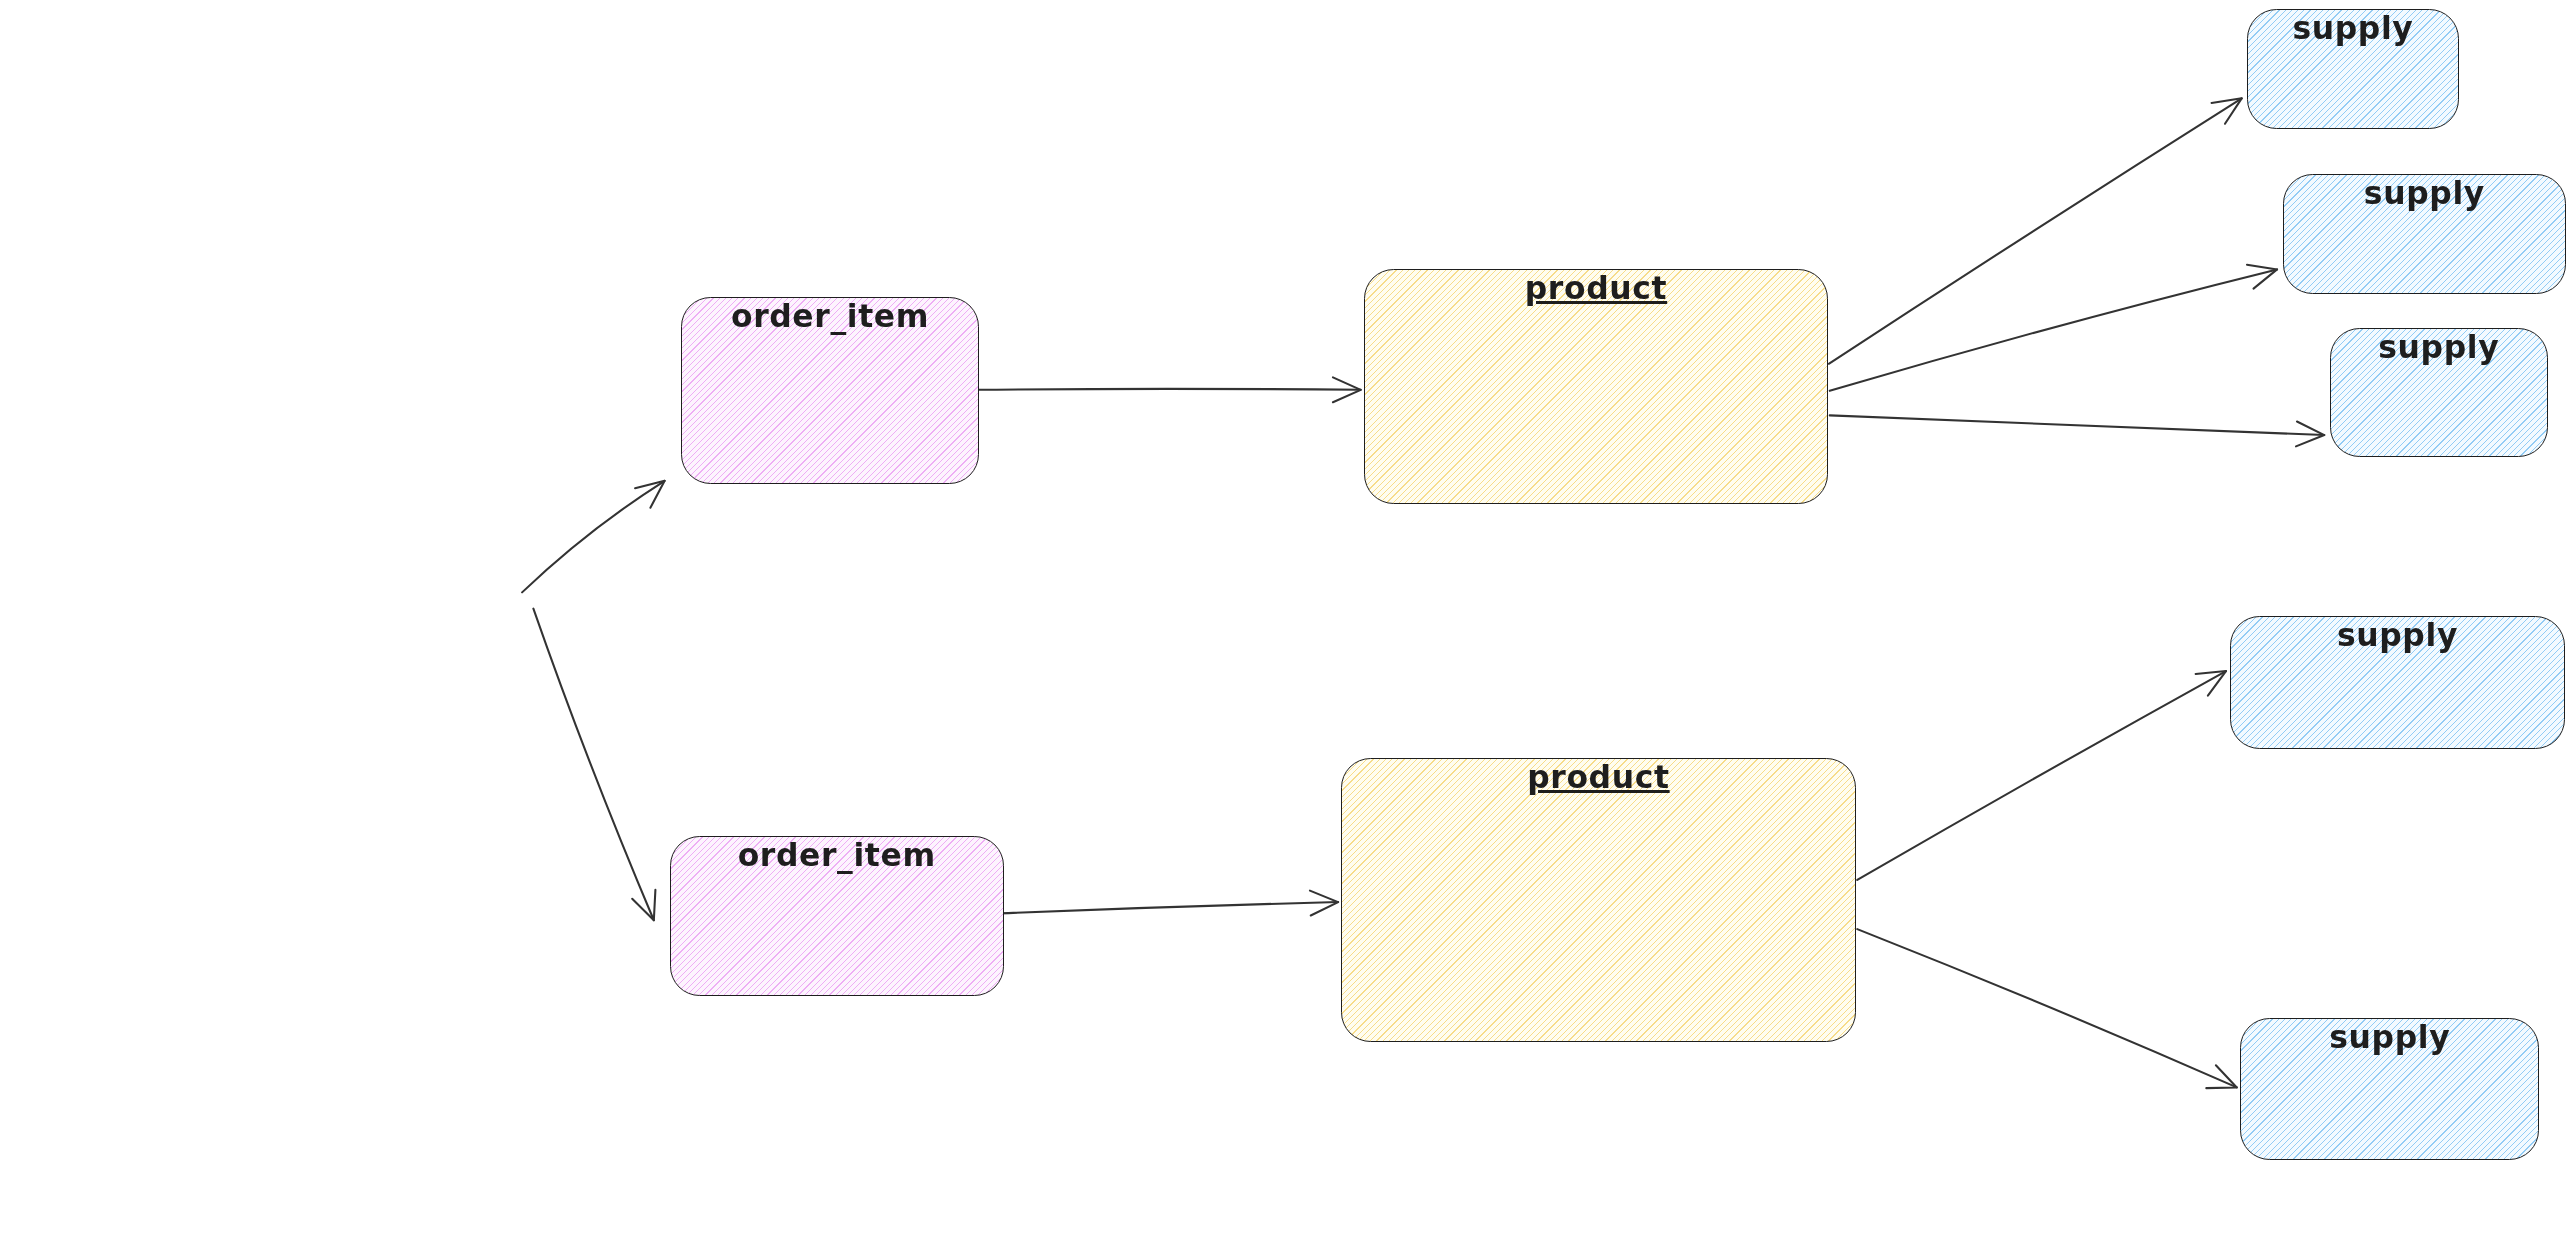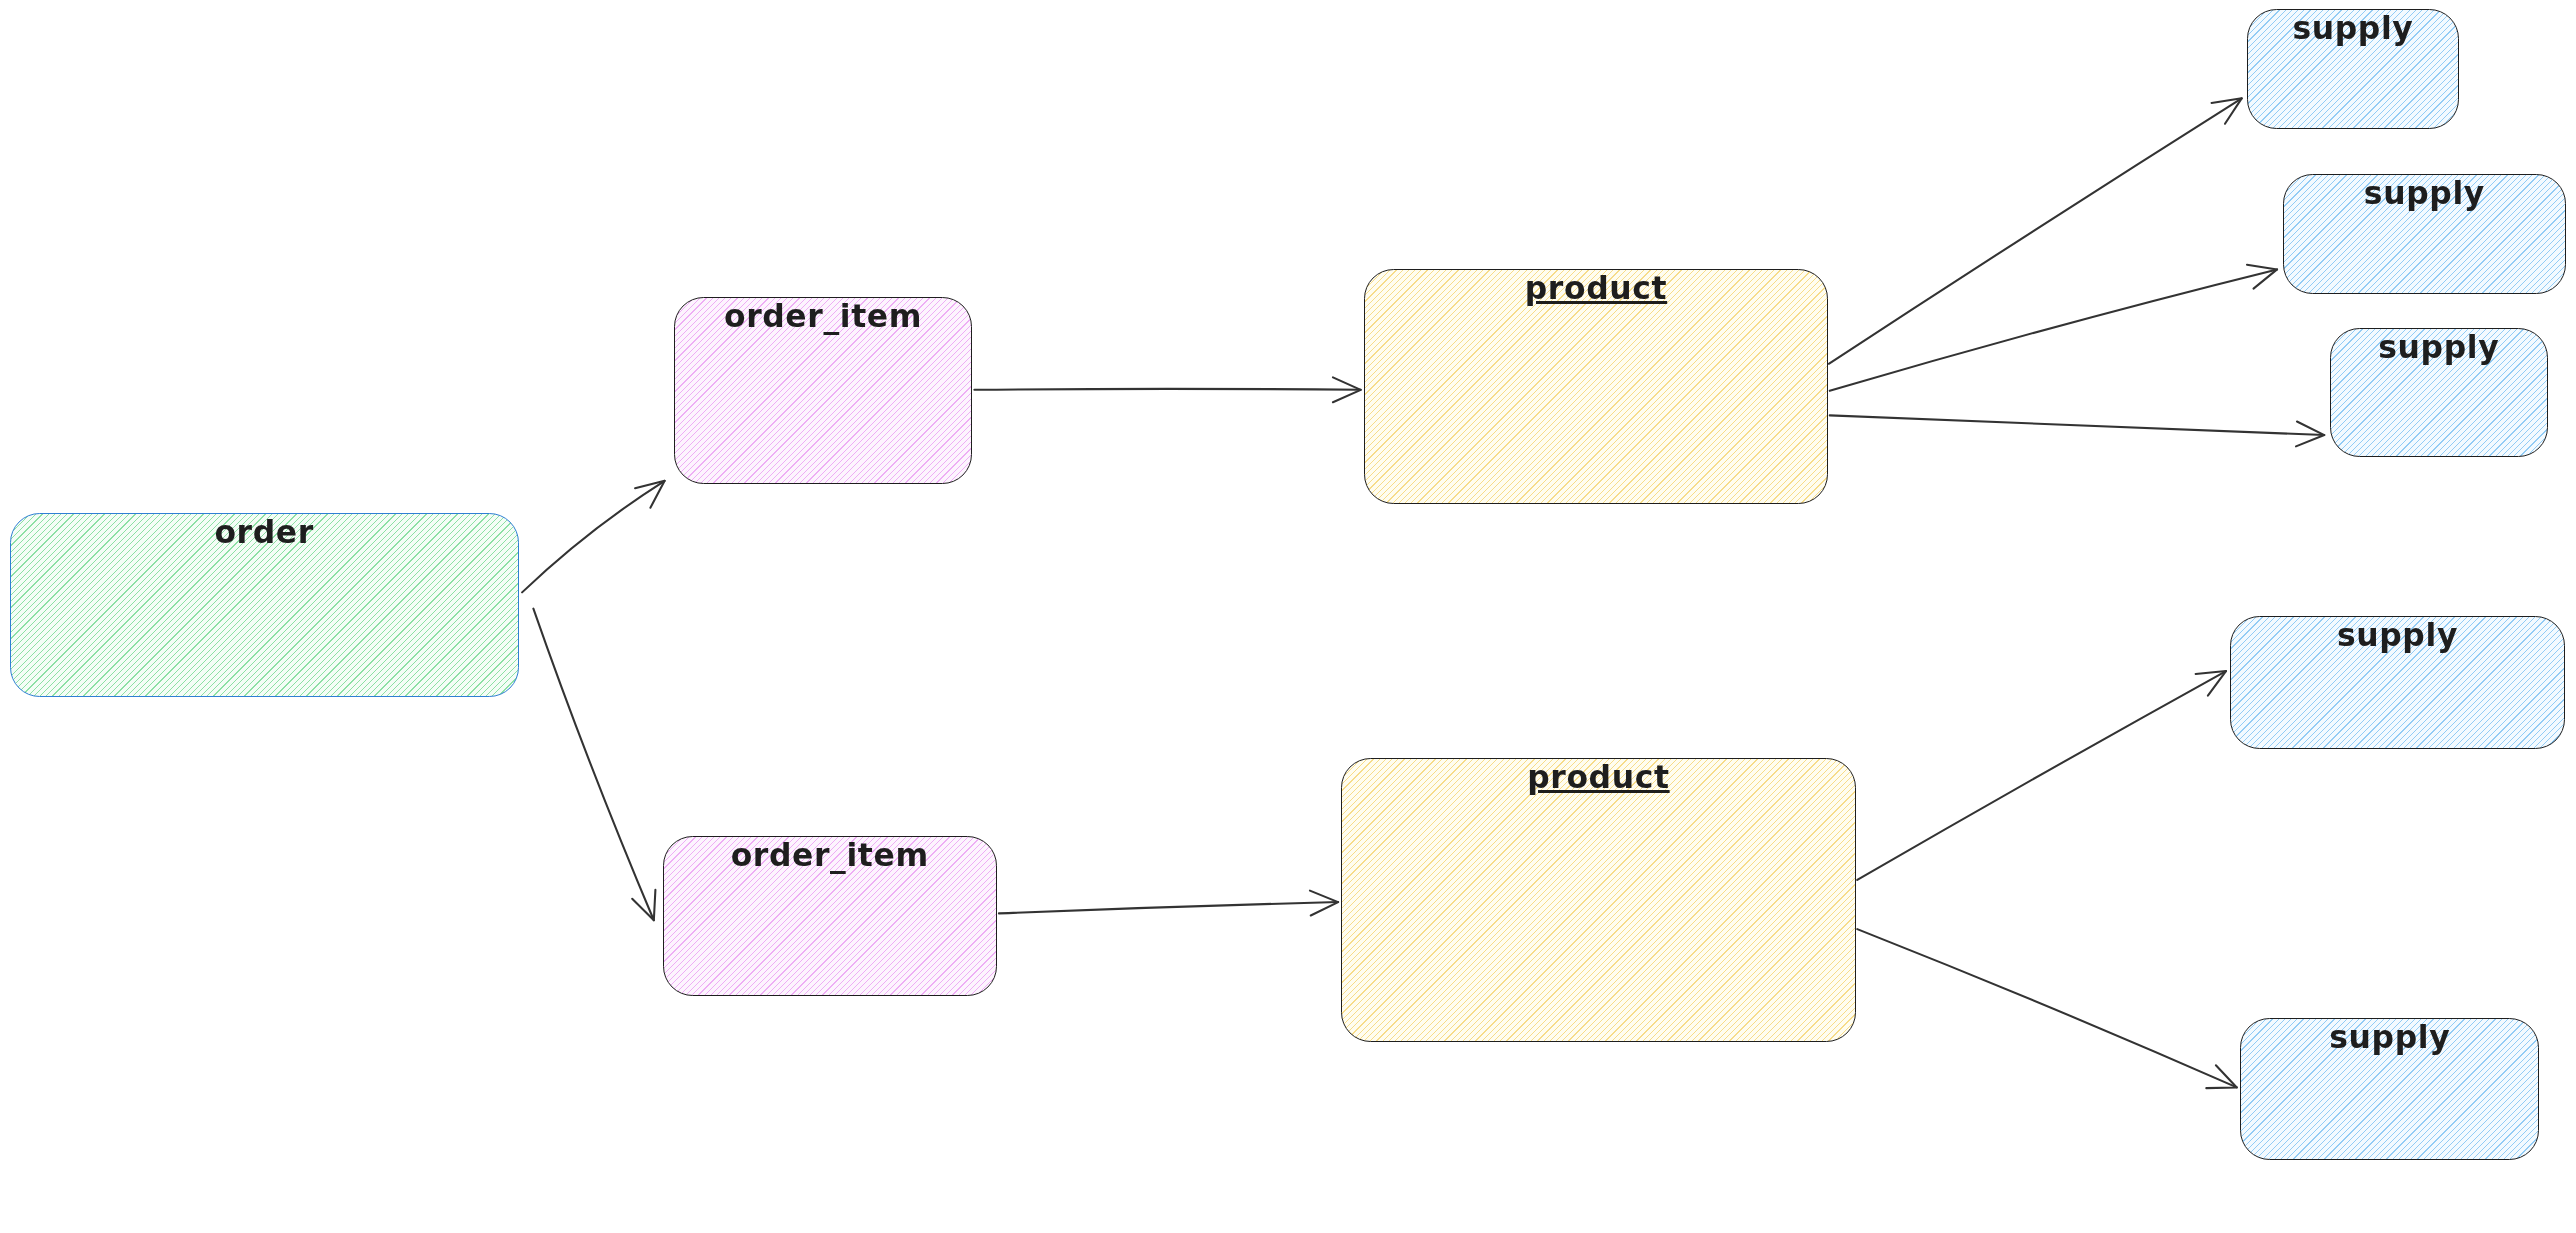--- a/index.html
+++ b/index.html
@@ -55,20 +55,21 @@
       transparent max(2.3px, 0.17vw));
   }
   .node-order-item {
     border-color: var(--order-item-border, #1e1e1e);
     background-color: var(--order-item-tint, #fdf4fe);
     background-image: repeating-linear-gradient(135deg,
       var(--order-item-hatch, #eeaef5) 0,
       var(--order-item-hatch, #eeaef5) max(0.5px, 0.032vw),
       transparent max(0.5px, 0.032vw),
       transparent max(2.3px, 0.17vw));
+    margin-left: 7px;
   }
   .node-product {
     border-color: var(--product-border, #1e1e1e);
     background-color: var(--product-tint, #fffdf0);
     background-image: repeating-linear-gradient(135deg,
       var(--product-hatch, #f7dc8a) 0,
       var(--product-hatch, #f7dc8a) max(0.5px, 0.032vw),
       transparent max(0.5px, 0.032vw),
       transparent max(2.3px, 0.17vw));
     text-decoration: underline;
@@ -141,23 +142,20 @@
       <path d="M 3778,1790 Q 4158,1570 4528,1365"></path>
       <polyline points="4466.3,1370.9 4528,1365 4491.2,1414.9"></polyline>
     </g>
 
     <g>
       <path d="M 3778,1890 Q 4168,2044 4550,2212"></path>
       <polyline points="4507.5,2166.9 4550,2212 4488.0,2213.5"></polyline>
     </g>
   </svg>
 
-  <div id="node-order" class="node node-order">
-    <span class="label">order</span>
-  </div>
 
   <div id="node-order-item-1" class="node node-order-item">
     <span class="label">order_item</span>
   </div>
 
   <div id="node-order-item-2" class="node node-order-item">
     <span class="label">order_item</span>
   </div>
 
   <div id="node-product-1" class="node node-product">

